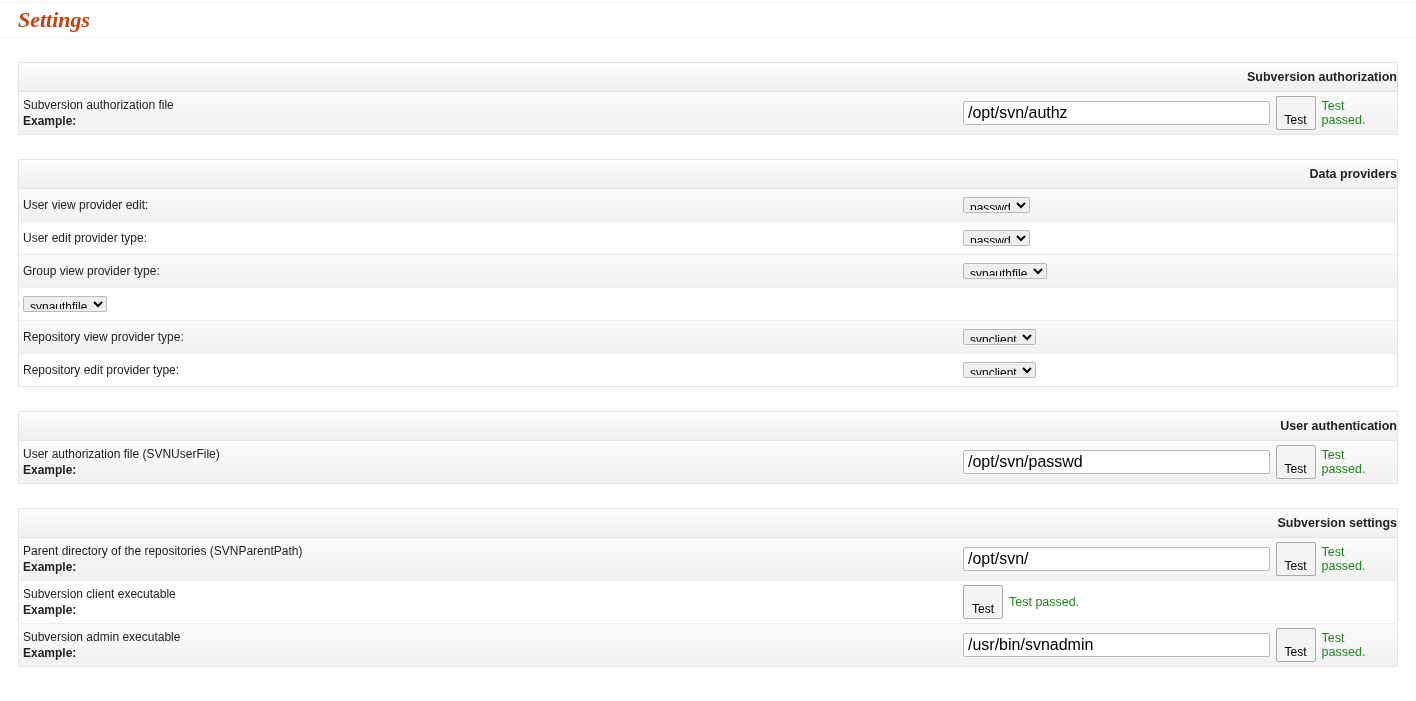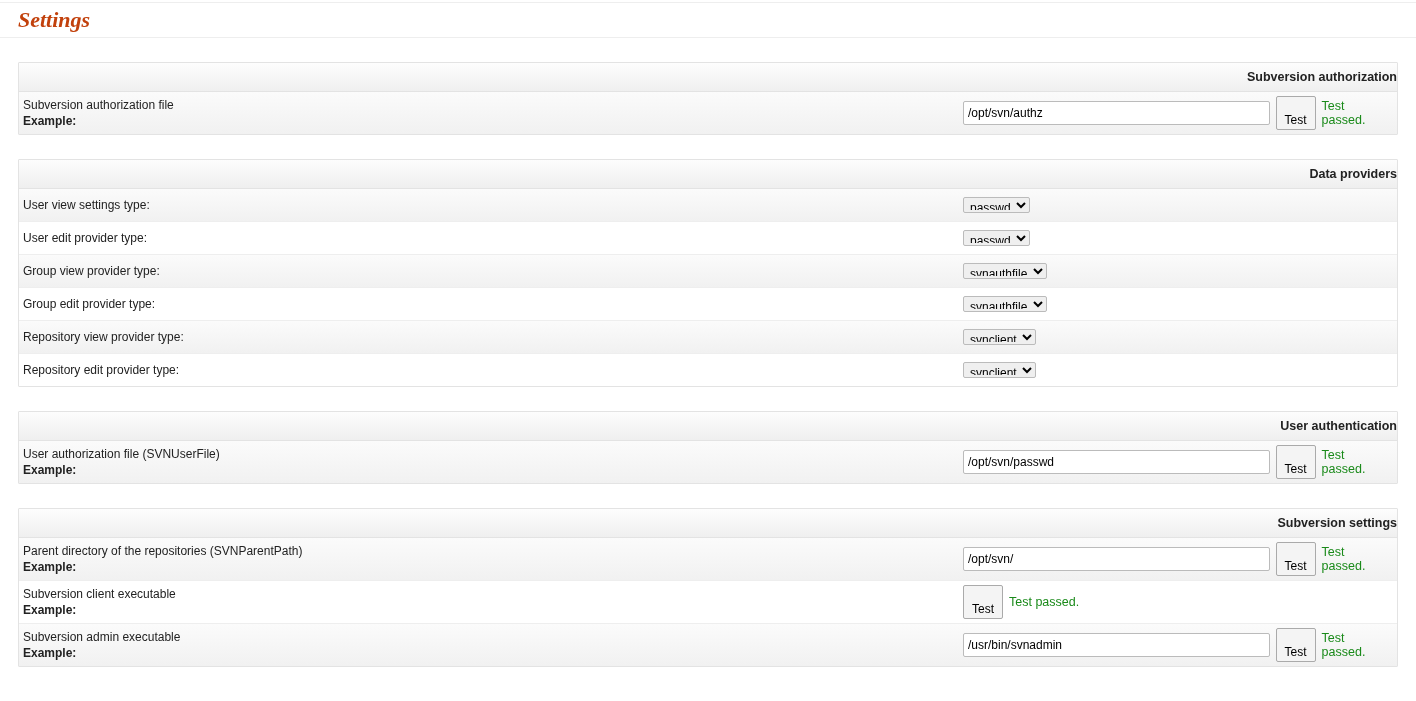--- a/index.html
+++ b/index.html
@@ -69,21 +69,21 @@
     align-items: center;
     gap: 6px;
   }
   input[type="text"] {
     width: 300px;
     height: 20px;
     border: 1px solid #bbb;
     border-radius: 2px;
     padding: 1px 4px;
     font-family: inherit;
-    font-size: 12px;
+    font-size: 16px;
     background: #fff;
   }
   select {
     border: 1px solid #bbb;
     border-radius: 2px;
     padding: 2px 2px;
     font-family: inherit;
     font-size: 12px;
     background: #efefef;
     height: 16px;
@@ -120,21 +120,21 @@
       <button class="test-btn">Test</button>
       <span class="status-passed">Test passed.</span>
     </div>
   </div>
 </div>
 
 <div class="section">
   <div class="section-header">Data providers</div>
 
   <div class="row alt">
-    <div class="label-col">User view settings type:</div>
+    <div class="label-col">User view provider edit:</div>
     <div class="ctrl-col">
       <select>
         <option>passwd</option>
       </select>
     </div>
   </div>
 
   <div class="row">
     <div class="label-col">User edit provider type:</div>
     <div class="ctrl-col">
@@ -147,21 +147,20 @@
   <div class="row alt">
     <div class="label-col">Group view provider type:</div>
     <div class="ctrl-col">
       <select>
         <option>svnauthfile</option>
       </select>
     </div>
   </div>
 
   <div class="row">
-    <div class="label-col">Group edit provider type:</div>
     <div class="ctrl-col">
       <select>
         <option>svnauthfile</option>
       </select>
     </div>
   </div>
 
   <div class="row alt">
     <div class="label-col">Repository view provider type:</div>
     <div class="ctrl-col">

